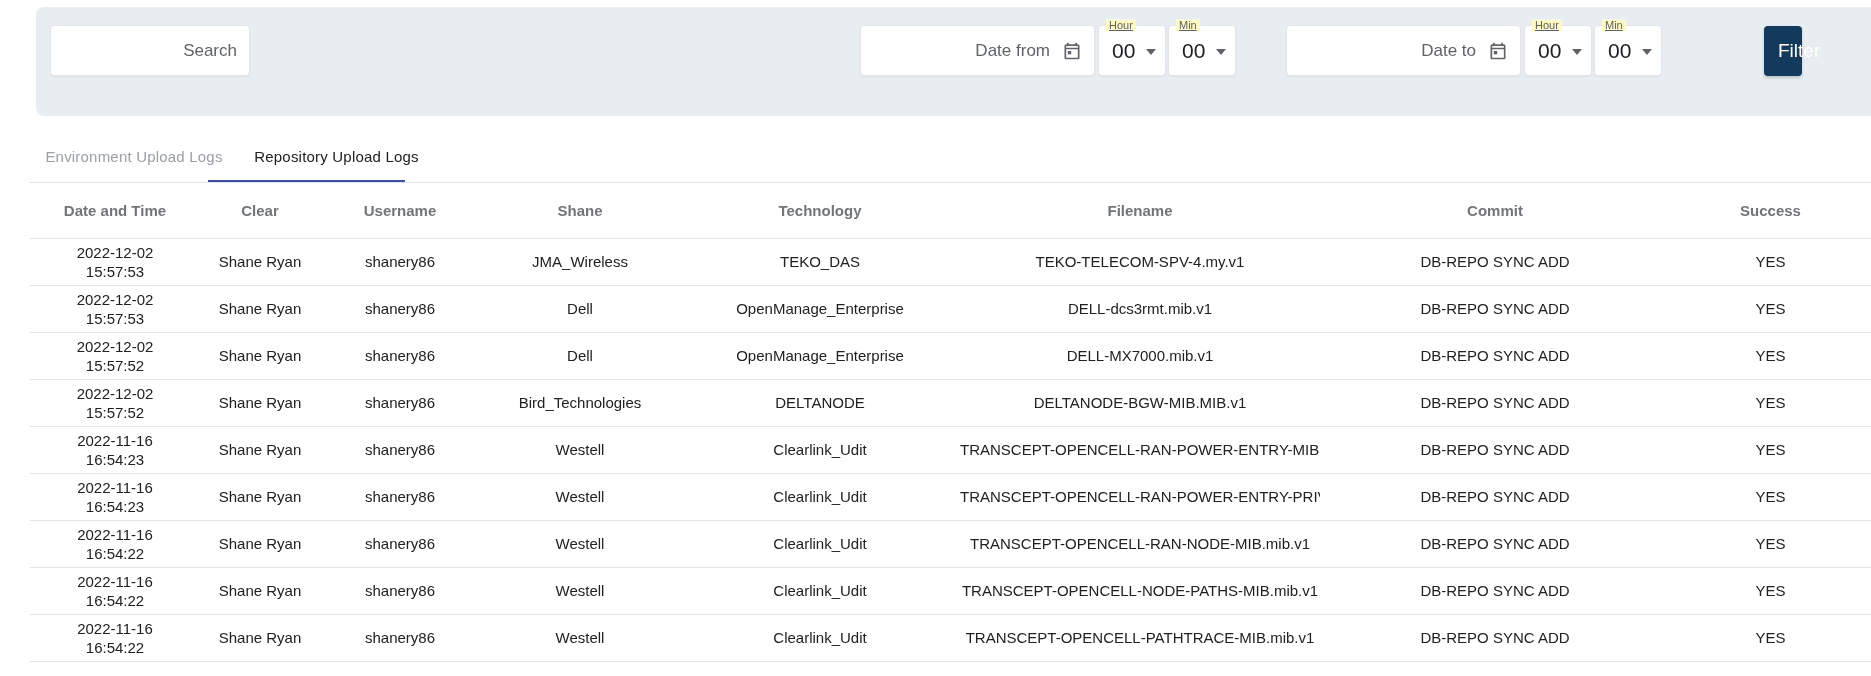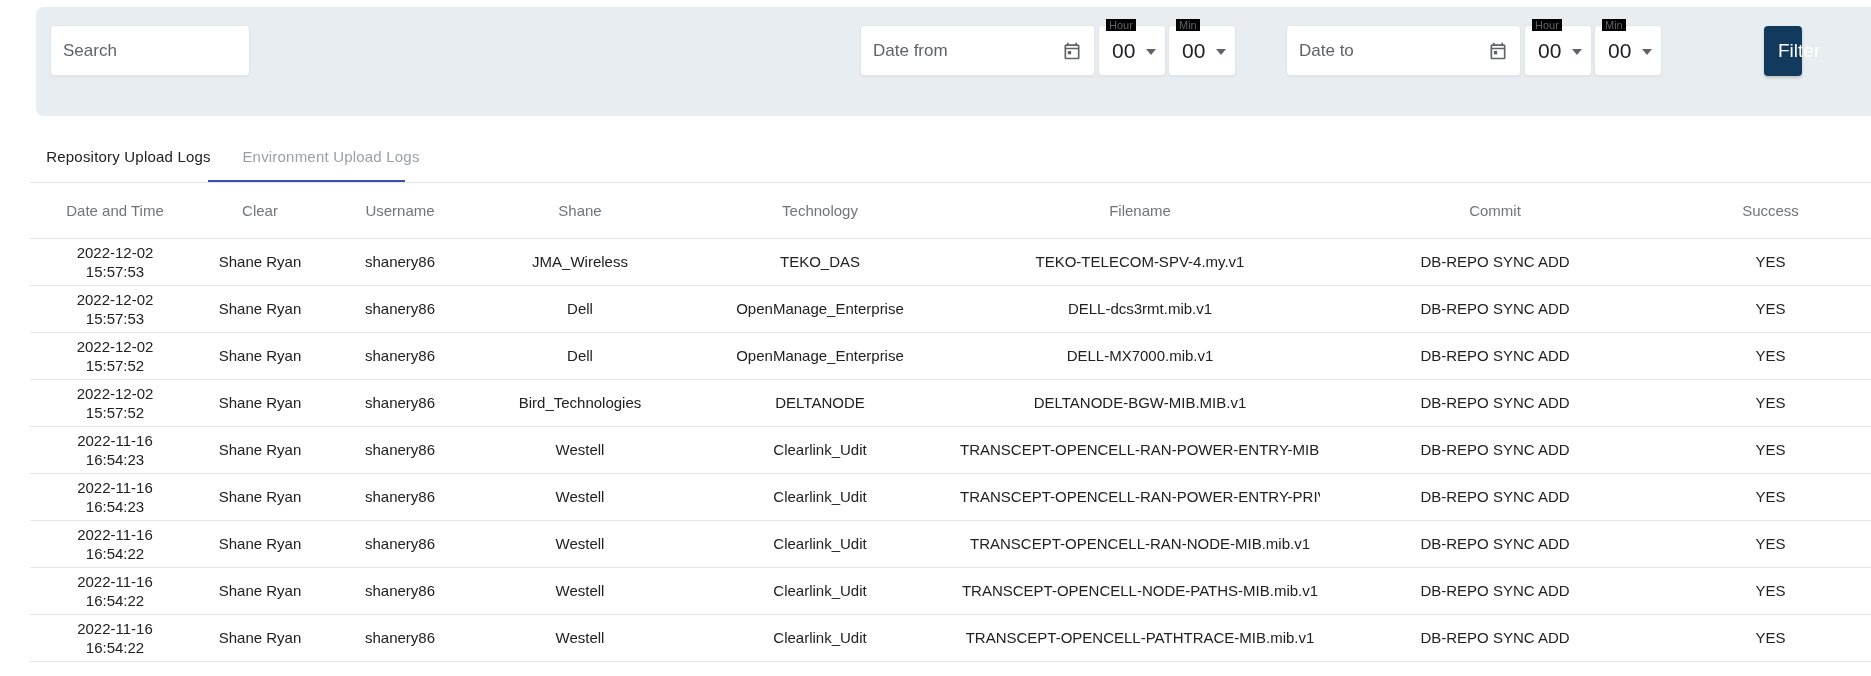--- a/index.html
+++ b/index.html
@@ -8,29 +8,29 @@
   .page { position:absolute; inset:0; }
 
   
   .filter-bar { position:absolute; left:36px; top:7px; right:0; height:109px;
     background:#e7edf0; border-radius:8px 0 0 8px; }
   .box { background:#ffffff; border:1px solid #e2e6e9; border-radius:4px;
     box-shadow:0 1px 2px rgba(0,0,0,0.05); }
   .search-box { position:absolute; left:14px; top:18px; width:200px; height:51px; }
   .search-box input, .date-input input {
     width:100%; height:100%; border:none; outline:none; background:transparent;
-    font-family:"Liberation Sans", sans-serif; font-size:17px; color:#3c4043; padding:0 12px; }
+    font-family:"Liberation Sans", sans-serif; font-size:17px; color:#3c4043; padding:0 12px;text-align:right; }
   .search-box input::placeholder { color:#5f6368; opacity:1; }
   .date-input { position:absolute; top:18px; width:235px; height:51px; }
   .date-input input { padding-right:44px; }
   .date-input input::placeholder { color:#5f6368; opacity:1; }
   .cal-icon { position:absolute; right:12px; top:15px; width:20px; height:20px; cursor:pointer; }
   .tselect { position:absolute; top:18px; width:68px; height:51px; cursor:pointer; }
   .tselect .flabel { position:absolute; top:-7px; left:7px; font-size:11px; color:#5f6368;
-    background:#000000; padding:0 3px; line-height:12px; }
+    background:#fef9c3; padding:0 3px; line-height:12px;text-decoration:underline; }
   .tselect .val { position:absolute; left:13px; top:50%; transform:translateY(-50%);
     font-size:21px; color:#202124; }
   .caret { position:absolute; right:9px; top:50%; margin-top:-2px; width:0; height:0;
     border-left:5px solid transparent; border-right:5px solid transparent;
     border-top:6px solid #5f6368; }
   .btn { position:absolute; top:19px; height:50px; border:none; border-radius:4px;
     background:#113a5c; color:#ffffff; font-family:"Liberation Sans", sans-serif;
     font-size:19px; font-weight:500; cursor:pointer;
     box-shadow:0 2px 3px rgba(0,0,0,0.18); padding:0 14px; }
   .btn-filter { left:1728px; width:38px; }
@@ -47,21 +47,21 @@
   .tab-inactive { width:208px; color:#9aa0a6; }
   .tab-active { width:197px; color:#202124; }
   .tab-indicator { position:absolute; left:208px; bottom:0; width:197px; height:3px;
     background:#3c4db2; }
   .tabs-divider { position:absolute; left:30px; top:182px; right:0; height:1px;
     background:#e2e4e7; }
 
   
   .table-wrap { position:absolute; left:30px; top:183px; right:0; }
   table { width:1841px; border-collapse:collapse; table-layout:fixed; }
-  th { height:55px; font-size:15px; font-weight:normal; color:#70757a;
+  th { height:55px; font-size:15px; font-weight:bold; color:#70757a;
     text-align:center; vertical-align:middle; border-bottom:1px solid #e3e5e8; }
   td { height:47px; font-size:15px; color:#212121; text-align:center;
     vertical-align:middle; border-bottom:1px solid #e3e5e8; line-height:19px;
     overflow:hidden; white-space:nowrap; }
   .c1{width:170px;} .c2{width:120px;} .c3{width:160px;} .c4{width:200px;}
   .c5{width:280px;} .c6{width:360px;} .c7{width:350px;} .c8{width:201px;}
 </style>
 </head>
 <body>
 
@@ -106,22 +106,22 @@
     <div class="box tselect dt-min">
       <span class="flabel">Min</span>
       <span class="val">00</span>
       <span class="caret"></span>
     </div>
 
     <button class="btn btn-filter">Filter</button>
   </div>
 
   <div class="tabs">
+    <div class="tab tab-inactive">Environment Upload Logs</div>
     <div class="tab tab-active">Repository Upload Logs</div>
-    <div class="tab tab-inactive">Environment Upload Logs</div>
   </div>
   <div class="tab-indicator" style="position:absolute; top:180px;"></div>
   <div class="tabs-divider"></div>
 
   <div class="table-wrap">
     <table>
       <colgroup>
         <col class="c1">
           <col class="c2">
           <col class="c3">

